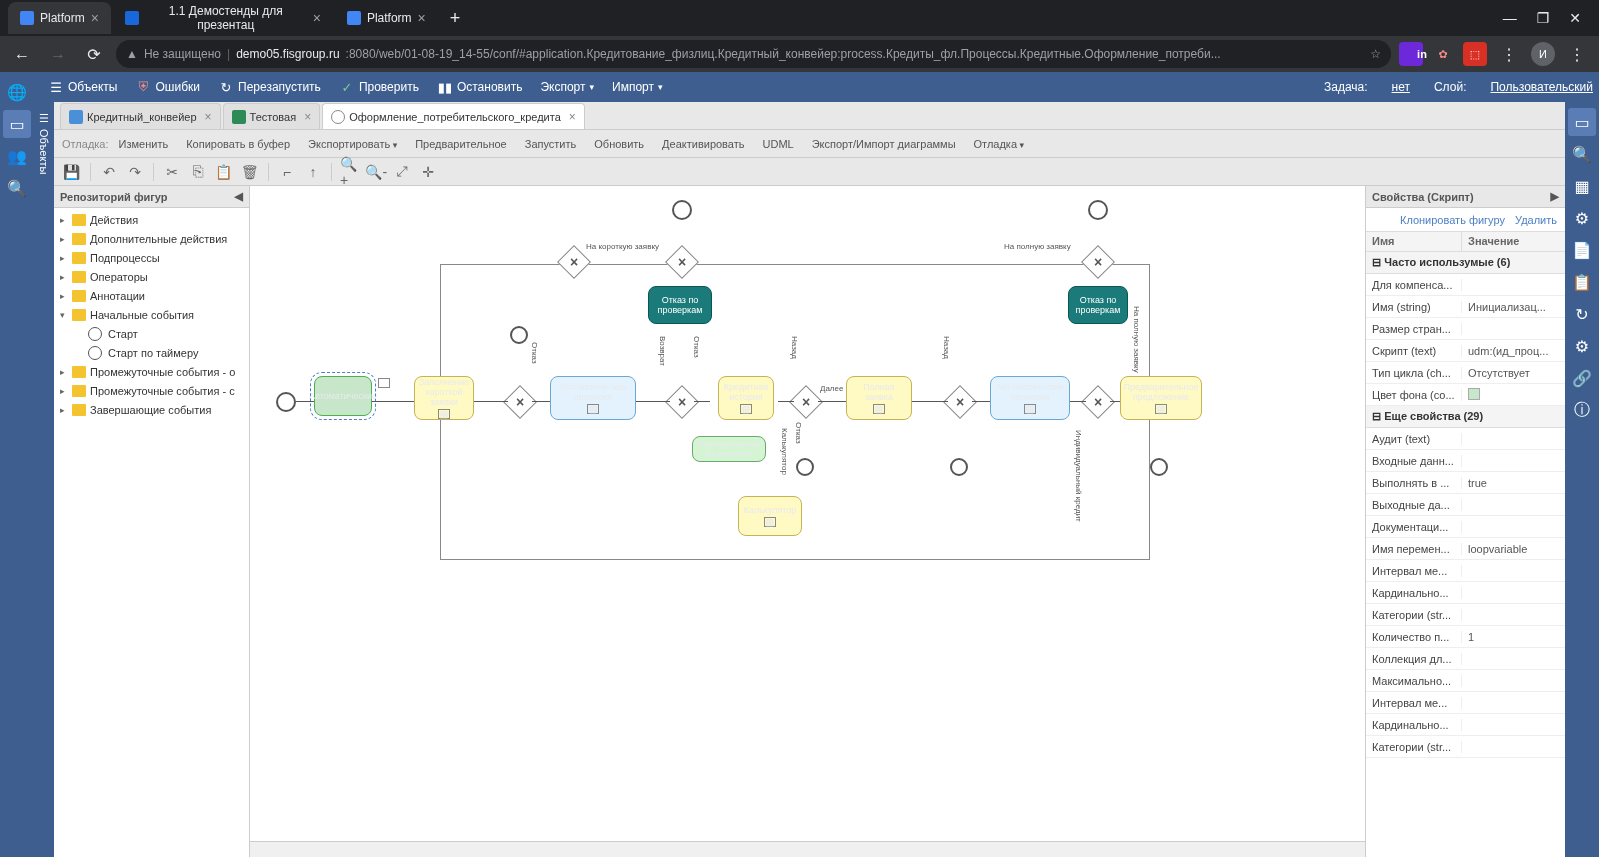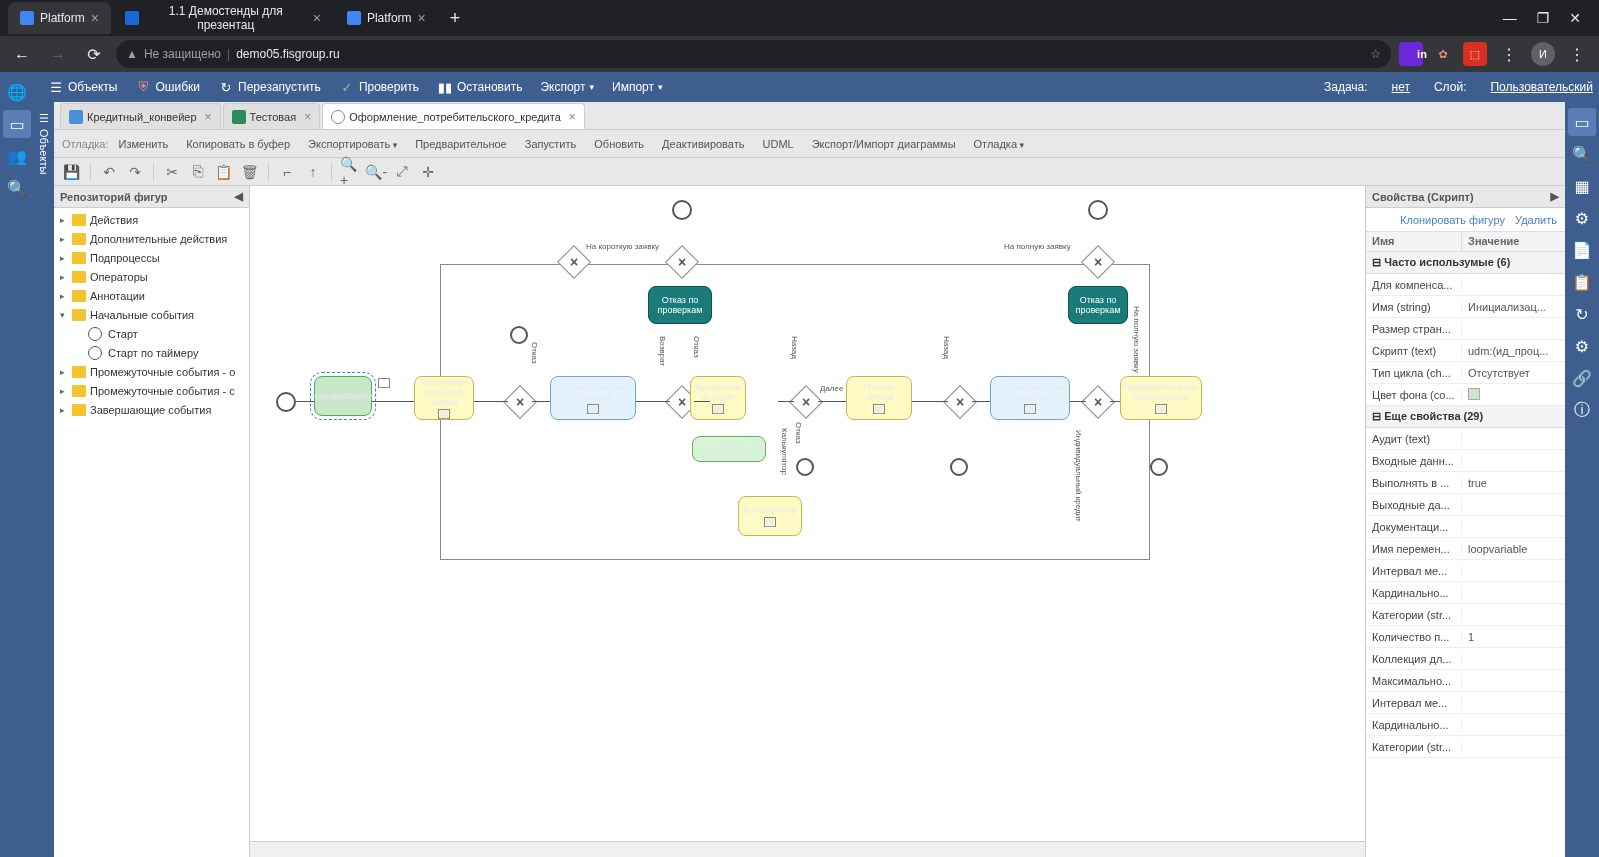--- a/index.html
+++ b/index.html
@@ -129,20 +129,21 @@
 
 <div class="browser-toolbar">
   <span class="nav-btn">←</span>
   <span class="nav-btn disabled">→</span>
   <span class="nav-btn">⟳</span>
   <div class="addr-bar">
     <span>▲</span>
     <span>Не защищено</span>
     <span style="color:#5f6368">|</span>
     <span class="addr-domain">demo05.fisgroup.ru</span>
+    <span>:8080/web/01-08-19_14-55/conf/#application.Кредитование_физлиц.Кредитный_конвейер:process.Кредиты_фл.Процессы.Кредитные.Оформление_потреби...</span>
     <span style="margin-left:auto">☆</span>
   </div>
   <span class="ext-icon li">in</span>
   <span class="ext-icon" style="color:#f28b82">✿</span>
   <span class="ext-icon red">⬚</span>
   <span class="nav-btn">⋮</span>
   <span class="ext-icon user">И</span>
   <span class="nav-btn">⋮</span>
 </div>
 
@@ -316,21 +317,21 @@
           </div>
 
           <div class="canvas-wrap">
             <div class="canvas">
 
               <div style="position:absolute;left:190px;top:78px;width:710px;height:296px;border:1px solid #888"></div>
 
               <div class="bpmn-circle" style="left:26px;top:206px"></div>
 
               <div class="bpmn-box green" style="left:64px;top:190px;width:58px;height:40px;outline:1px dashed #4a7fc4;outline-offset:3px">
-                <span>Переприсвоение</span>
+                <span>Автоматические</span>
               </div>
 
               <div style="position:absolute;left:128px;top:192px;width:12px;height:10px;border:1px solid #888"></div>
 
               <div class="bpmn-box yellow" style="left:164px;top:190px;width:60px;height:44px">
                 <span>Заполнение короткой заявки</span>
                 <span class="bpmn-sub">⊞</span>
               </div>
 
               <div class="bpmn-gateway" style="left:258px;top:204px">
@@ -357,21 +358,21 @@
               <div class="bpmn-box teal" style="left:398px;top:100px;width:64px;height:38px">
                 <span>Отказ по проверкам</span>
               </div>
               <span class="bpmn-label vert" style="left:408px;top:150px">Возврат</span>
               <span class="bpmn-label vert" style="left:442px;top:150px">Отказ</span>
 
               <div class="bpmn-gateway" style="left:420px;top:204px">
                   <span>×</span>
                 </div>
 
-              <div class="bpmn-box yellow" style="left:440px;top:190px;width:56px;height:44px">
+              <div class="bpmn-box yellow" style="left:468px;top:190px;width:56px;height:44px">
                 <span>Кредитная история</span>
                 <span class="bpmn-sub">⊞</span>
               </div>
 
               <div class="bpmn-box small-green" style="left:442px;top:250px;width:74px;height:26px">
                 <span>Переприсвоение Ид процесса</span>
               </div>
               <span class="bpmn-label vert" style="left:530px;top:242px">Калькулятор</span>
 
               <div class="bpmn-box yellow" style="left:488px;top:310px;width:64px;height:40px">

